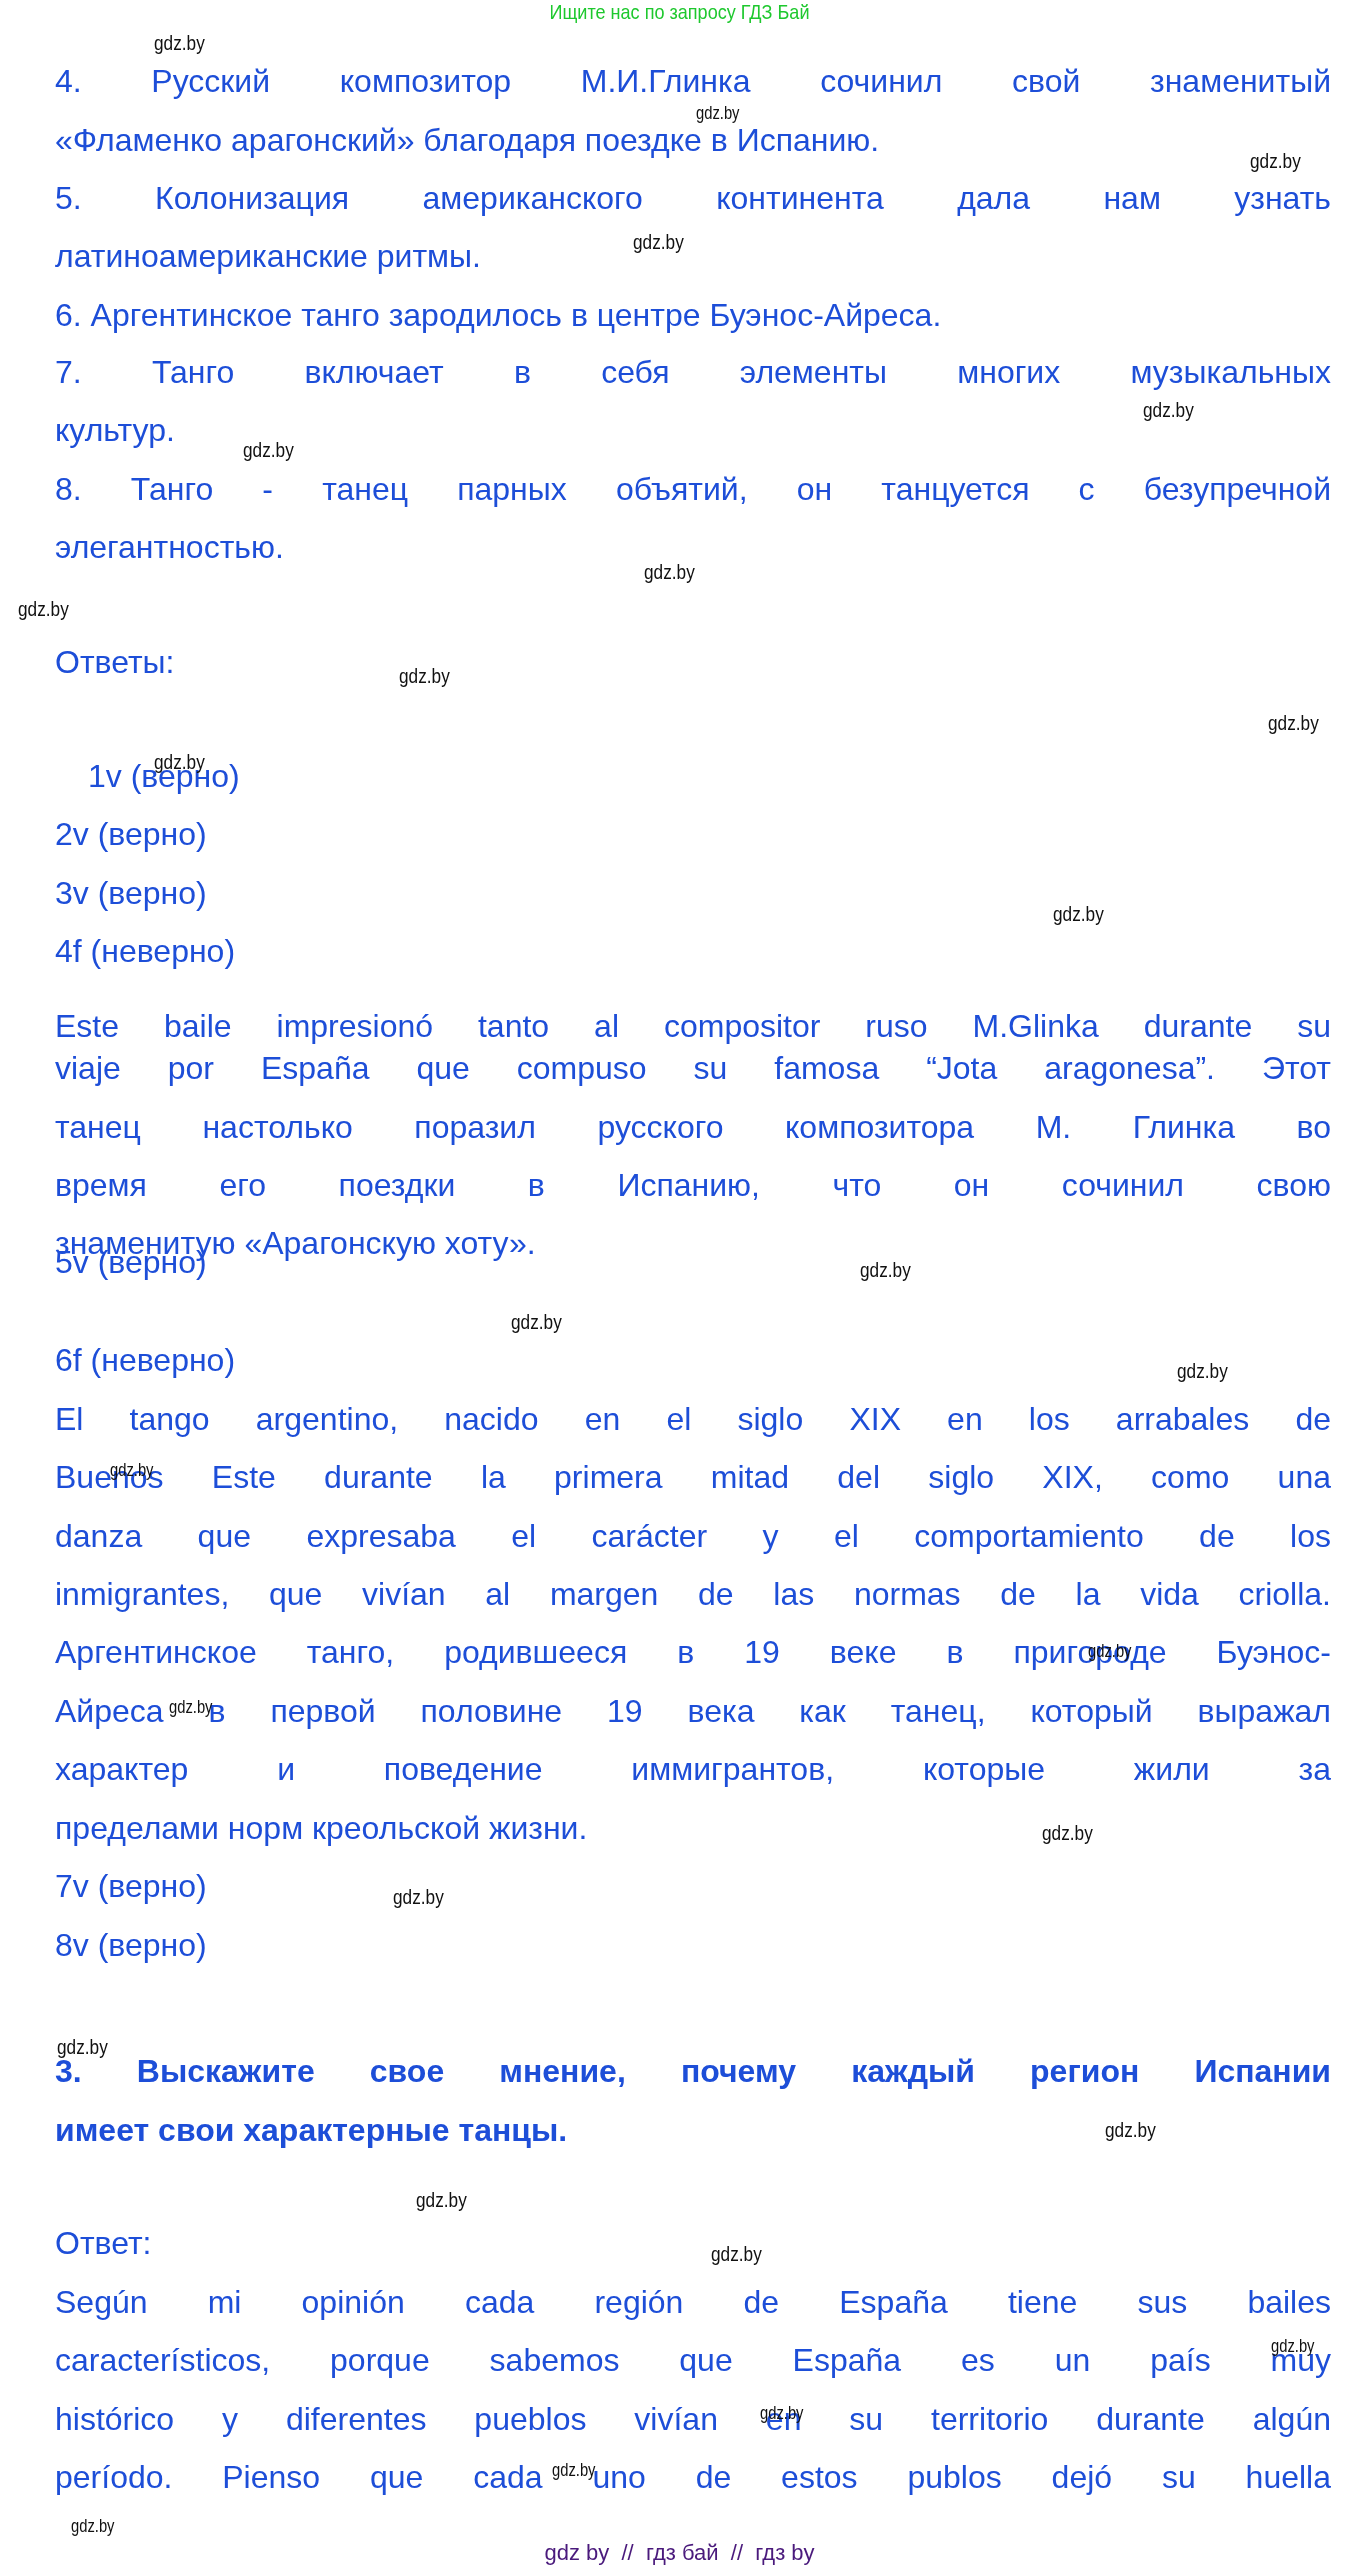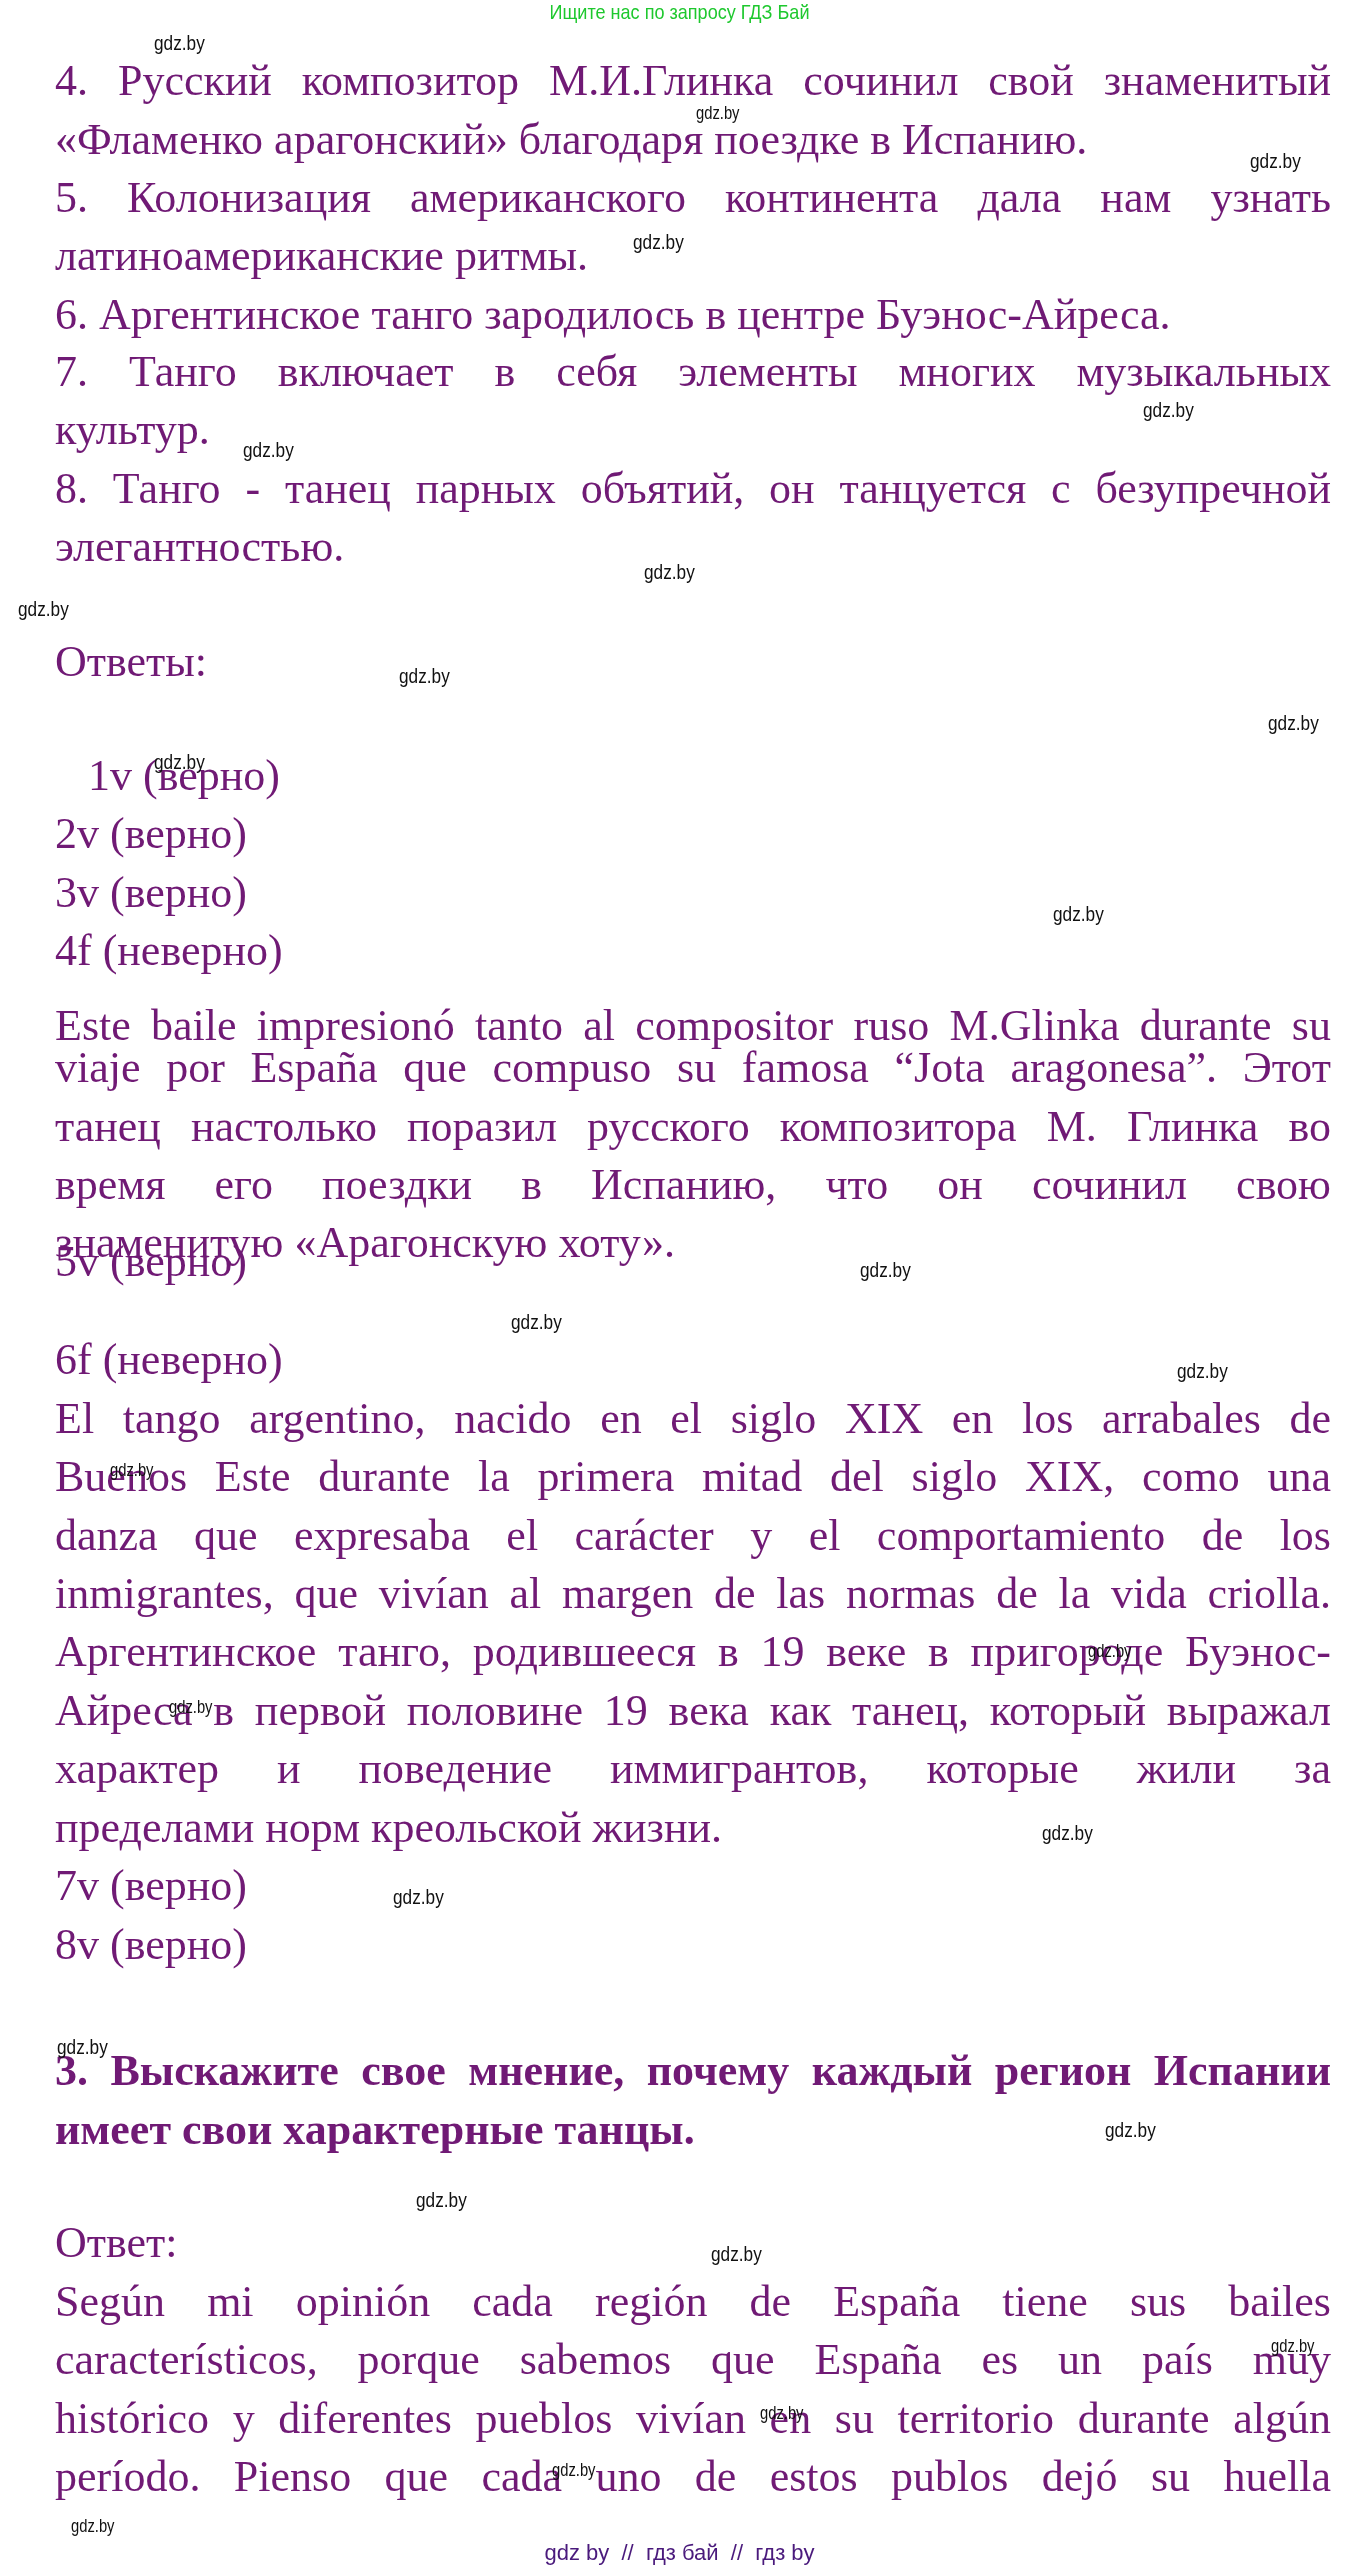--- a/index.html
+++ b/index.html
@@ -9,22 +9,22 @@
     font-family: "Liberation Sans", sans-serif; font-size: 21px; line-height: 24px;
     transform: scaleX(0.86);
   }
   .ftr {
     position: absolute; top: 2539px; left: 0; width: 1359px; text-align: center;
     font-family: "Liberation Sans", sans-serif; font-size: 22px; line-height: 28px;
     white-space: pre;
   }
   .line {
     position: absolute; left: 55px; width: 1276px;
-    font-family: Liberation Serif, serif; font-size: 44px; line-height: 52px;
-    color: #701a75; white-space: nowrap;
+    font-family: Liberation Sans, sans-serif; font-size: 32px; line-height: 52px;
+    color: #1d4ed8; white-space: nowrap;
   }
   .line.just { text-align: justify; text-align-last: justify; white-space: normal; height: 52px; overflow: hidden; }
   .line.bold { font-weight: bold; }
   .wm {
     position: absolute; font-family: "Liberation Sans", sans-serif; font-size: 21px;
     color: #111; line-height: 24px; transform: scaleX(0.82); transform-origin: left top;
   }
   .wm.sm { font-size: 18px; }
 </style>
 </head>

